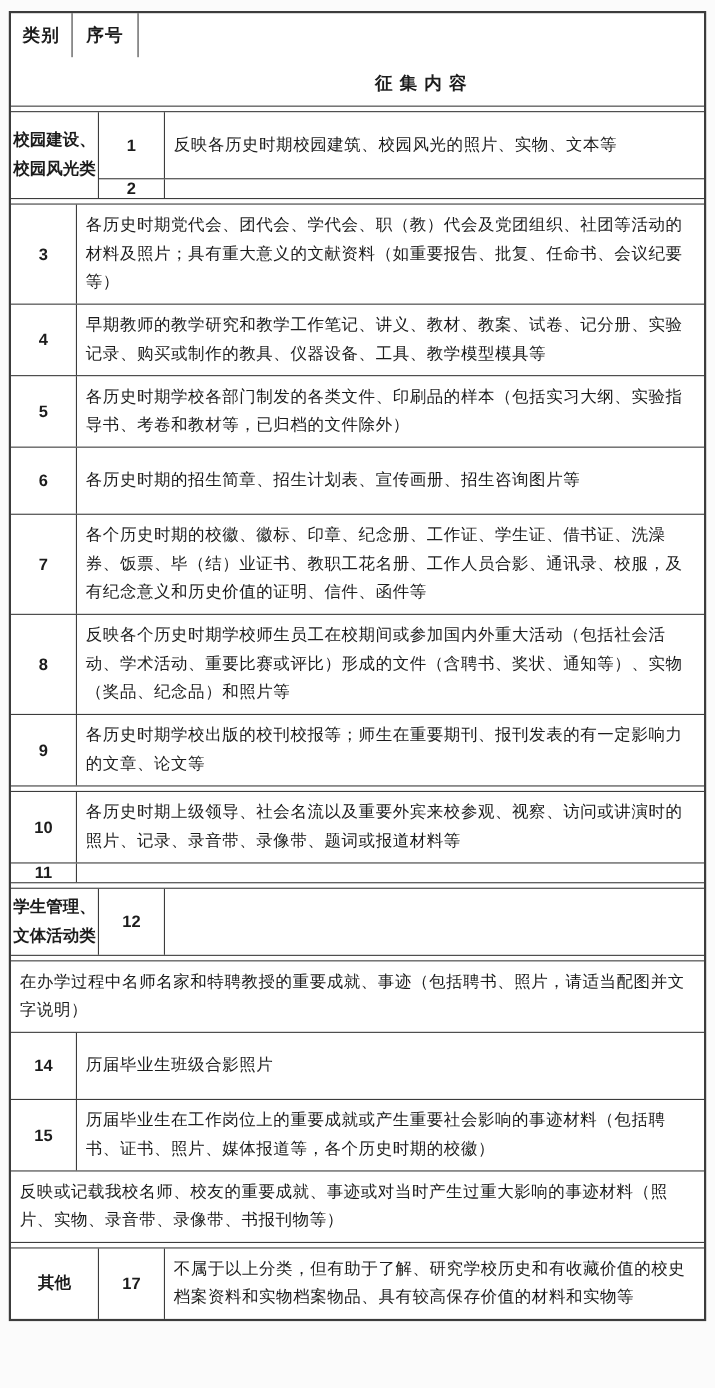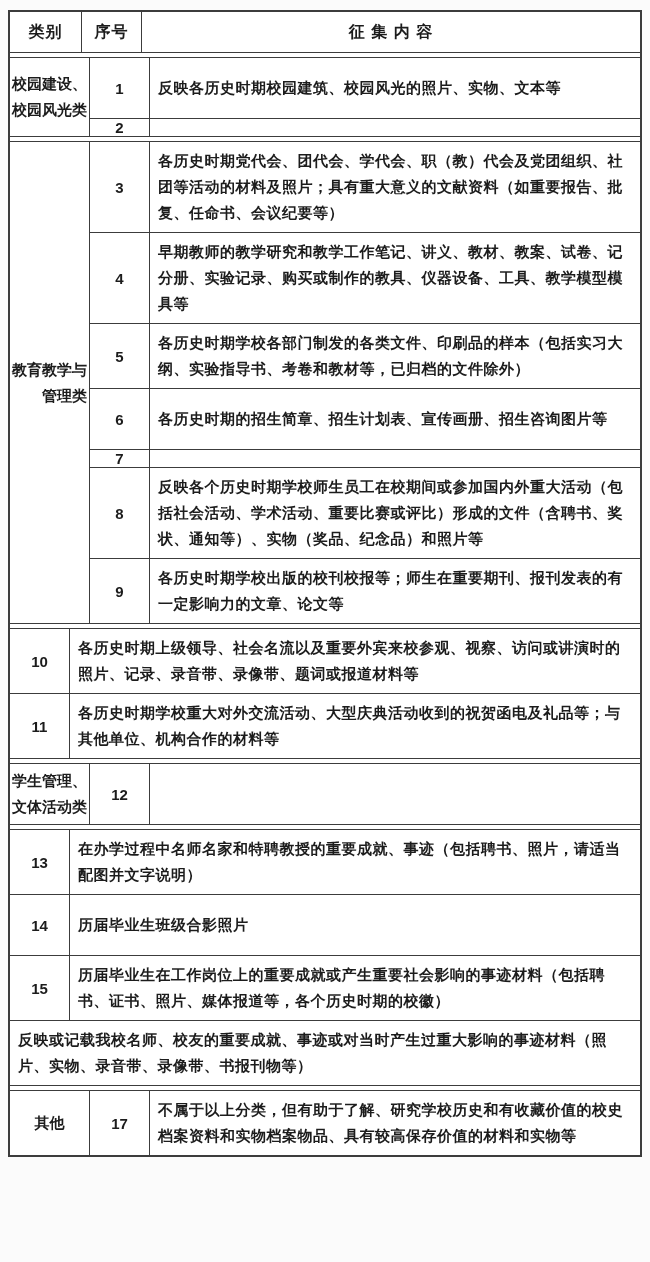--- a/index.html
+++ b/index.html
@@ -24,23 +24,23 @@
     font-weight: 700;
     font-size: 16px;
   }
   .th {
     display: flex;
     align-items: center;
     justify-content: center;
     height: 40px;
     letter-spacing: 1px;
   }
-  .col-cat  { width: 72px;  border-right: 1px solid #3c3c3c; flex: none; }
+  .col-cat  { width: 56px;  border-right: 1px solid #3c3c3c; flex: none; }
   .col-num  { width: 60px;  border-right: 1px solid #3c3c3c; flex: none; }
-  .col-text { flex: 1; }
+  .col-text { flex: 1; margin-top: 44px; }
   .group {
     display: flex;
     border-top: 1px solid #3c3c3c;
     border-bottom: 1px solid #3c3c3c;
   }
   .group:last-child { border-bottom: none; }
   .cat-cell {
     width: 80px;
     flex: none;
     border-right: 1px solid #3c3c3c;
@@ -65,21 +65,21 @@
     justify-content: center;
     font-weight: 700;
     font-size: 15px;
   }
   .content-cell {
     flex: 1;
     display: flex;
     align-items: center;
     min-height: 60px;
     padding: 6px 8px;
-    font-weight: 700;
+    font-weight: 400;
     font-size: 15px;
     line-height: 26px;
     letter-spacing: 0.5px;
     text-align: left;
   }
 </style>
 </head>
 <body>
 
 <div class="table-wrap">
@@ -95,75 +95,73 @@
         <div class="row">
           <div class="num-cell">1</div>
           <div class="content-cell">反映各历史时期校园建筑、校园风光的照片、实物、文本等</div>
         </div>
         <div class="row">
           <div class="num-cell">2</div>
         </div>
       </div>
     </div>
     <div class="group">
-      <div class="cat-cell">教育教学与管理类</div>
       <div class="rows">
         <div class="row">
           <div class="num-cell">3</div>
           <div class="content-cell">各历史时期党代会、团代会、学代会、职（教）代会及党团组织、社团等活动的材料及照片；具有重大意义的文献资料（如重要报告、批复、任命书、会议纪要等）</div>
         </div>
         <div class="row">
           <div class="num-cell">4</div>
           <div class="content-cell">早期教师的教学研究和教学工作笔记、讲义、教材、教案、试卷、记分册、实验记录、购买或制作的教具、仪器设备、工具、教学模型模具等</div>
         </div>
         <div class="row">
           <div class="num-cell">5</div>
           <div class="content-cell">各历史时期学校各部门制发的各类文件、印刷品的样本（包括实习大纲、实验指导书、考卷和教材等，已归档的文件除外）</div>
         </div>
         <div class="row">
           <div class="num-cell">6</div>
           <div class="content-cell">各历史时期的招生简章、招生计划表、宣传画册、招生咨询图片等</div>
         </div>
         <div class="row">
           <div class="num-cell">7</div>
+          <div class="content-cell">各个历史时期的校徽、徽标、印章、纪念册、工作证、学生证、借书证、洗澡券、饭票、毕（结）业证书、教职工花名册、工作人员合影、通讯录、校服，及有纪念意义和历史价值的证明、信件、函件等</div>
         </div>
         <div class="row">
           <div class="num-cell">8</div>
           <div class="content-cell">反映各个历史时期学校师生员工在校期间或参加国内外重大活动（包括社会活动、学术活动、重要比赛或评比）形成的文件（含聘书、奖状、通知等）、实物（奖品、纪念品）和照片等</div>
         </div>
         <div class="row">
           <div class="num-cell">9</div>
           <div class="content-cell">各历史时期学校出版的校刊校报等；师生在重要期刊、报刊发表的有一定影响力的文章、论文等</div>
         </div>
       </div>
     </div>
     <div class="group">
       <div class="rows">
         <div class="row">
           <div class="num-cell">10</div>
           <div class="content-cell">各历史时期上级领导、社会名流以及重要外宾来校参观、视察、访问或讲演时的照片、记录、录音带、录像带、题词或报道材料等</div>
         </div>
         <div class="row">
           <div class="num-cell">11</div>
-          <div class="content-cell">各历史时期学校重大对外交流活动、大型庆典活动收到的祝贺函电及礼品等；与其他单位、机构合作的材料等</div>
         </div>
       </div>
     </div>
     <div class="group">
       <div class="cat-cell">学生管理、文体活动类</div>
       <div class="rows">
         <div class="row">
           <div class="num-cell">12</div>
         </div>
       </div>
     </div>
     <div class="group">
       <div class="rows">
         <div class="row">
-          <div class="num-cell">13</div>
           <div class="content-cell">在办学过程中名师名家和特聘教授的重要成就、事迹（包括聘书、照片，请适当配图并文字说明）</div>
         </div>
         <div class="row">
           <div class="num-cell">14</div>
           <div class="content-cell">历届毕业生班级合影照片</div>
         </div>
         <div class="row">
           <div class="num-cell">15</div>
           <div class="content-cell">历届毕业生在工作岗位上的重要成就或产生重要社会影响的事迹材料（包括聘书、证书、照片、媒体报道等，各个历史时期的校徽）</div>
         </div>

